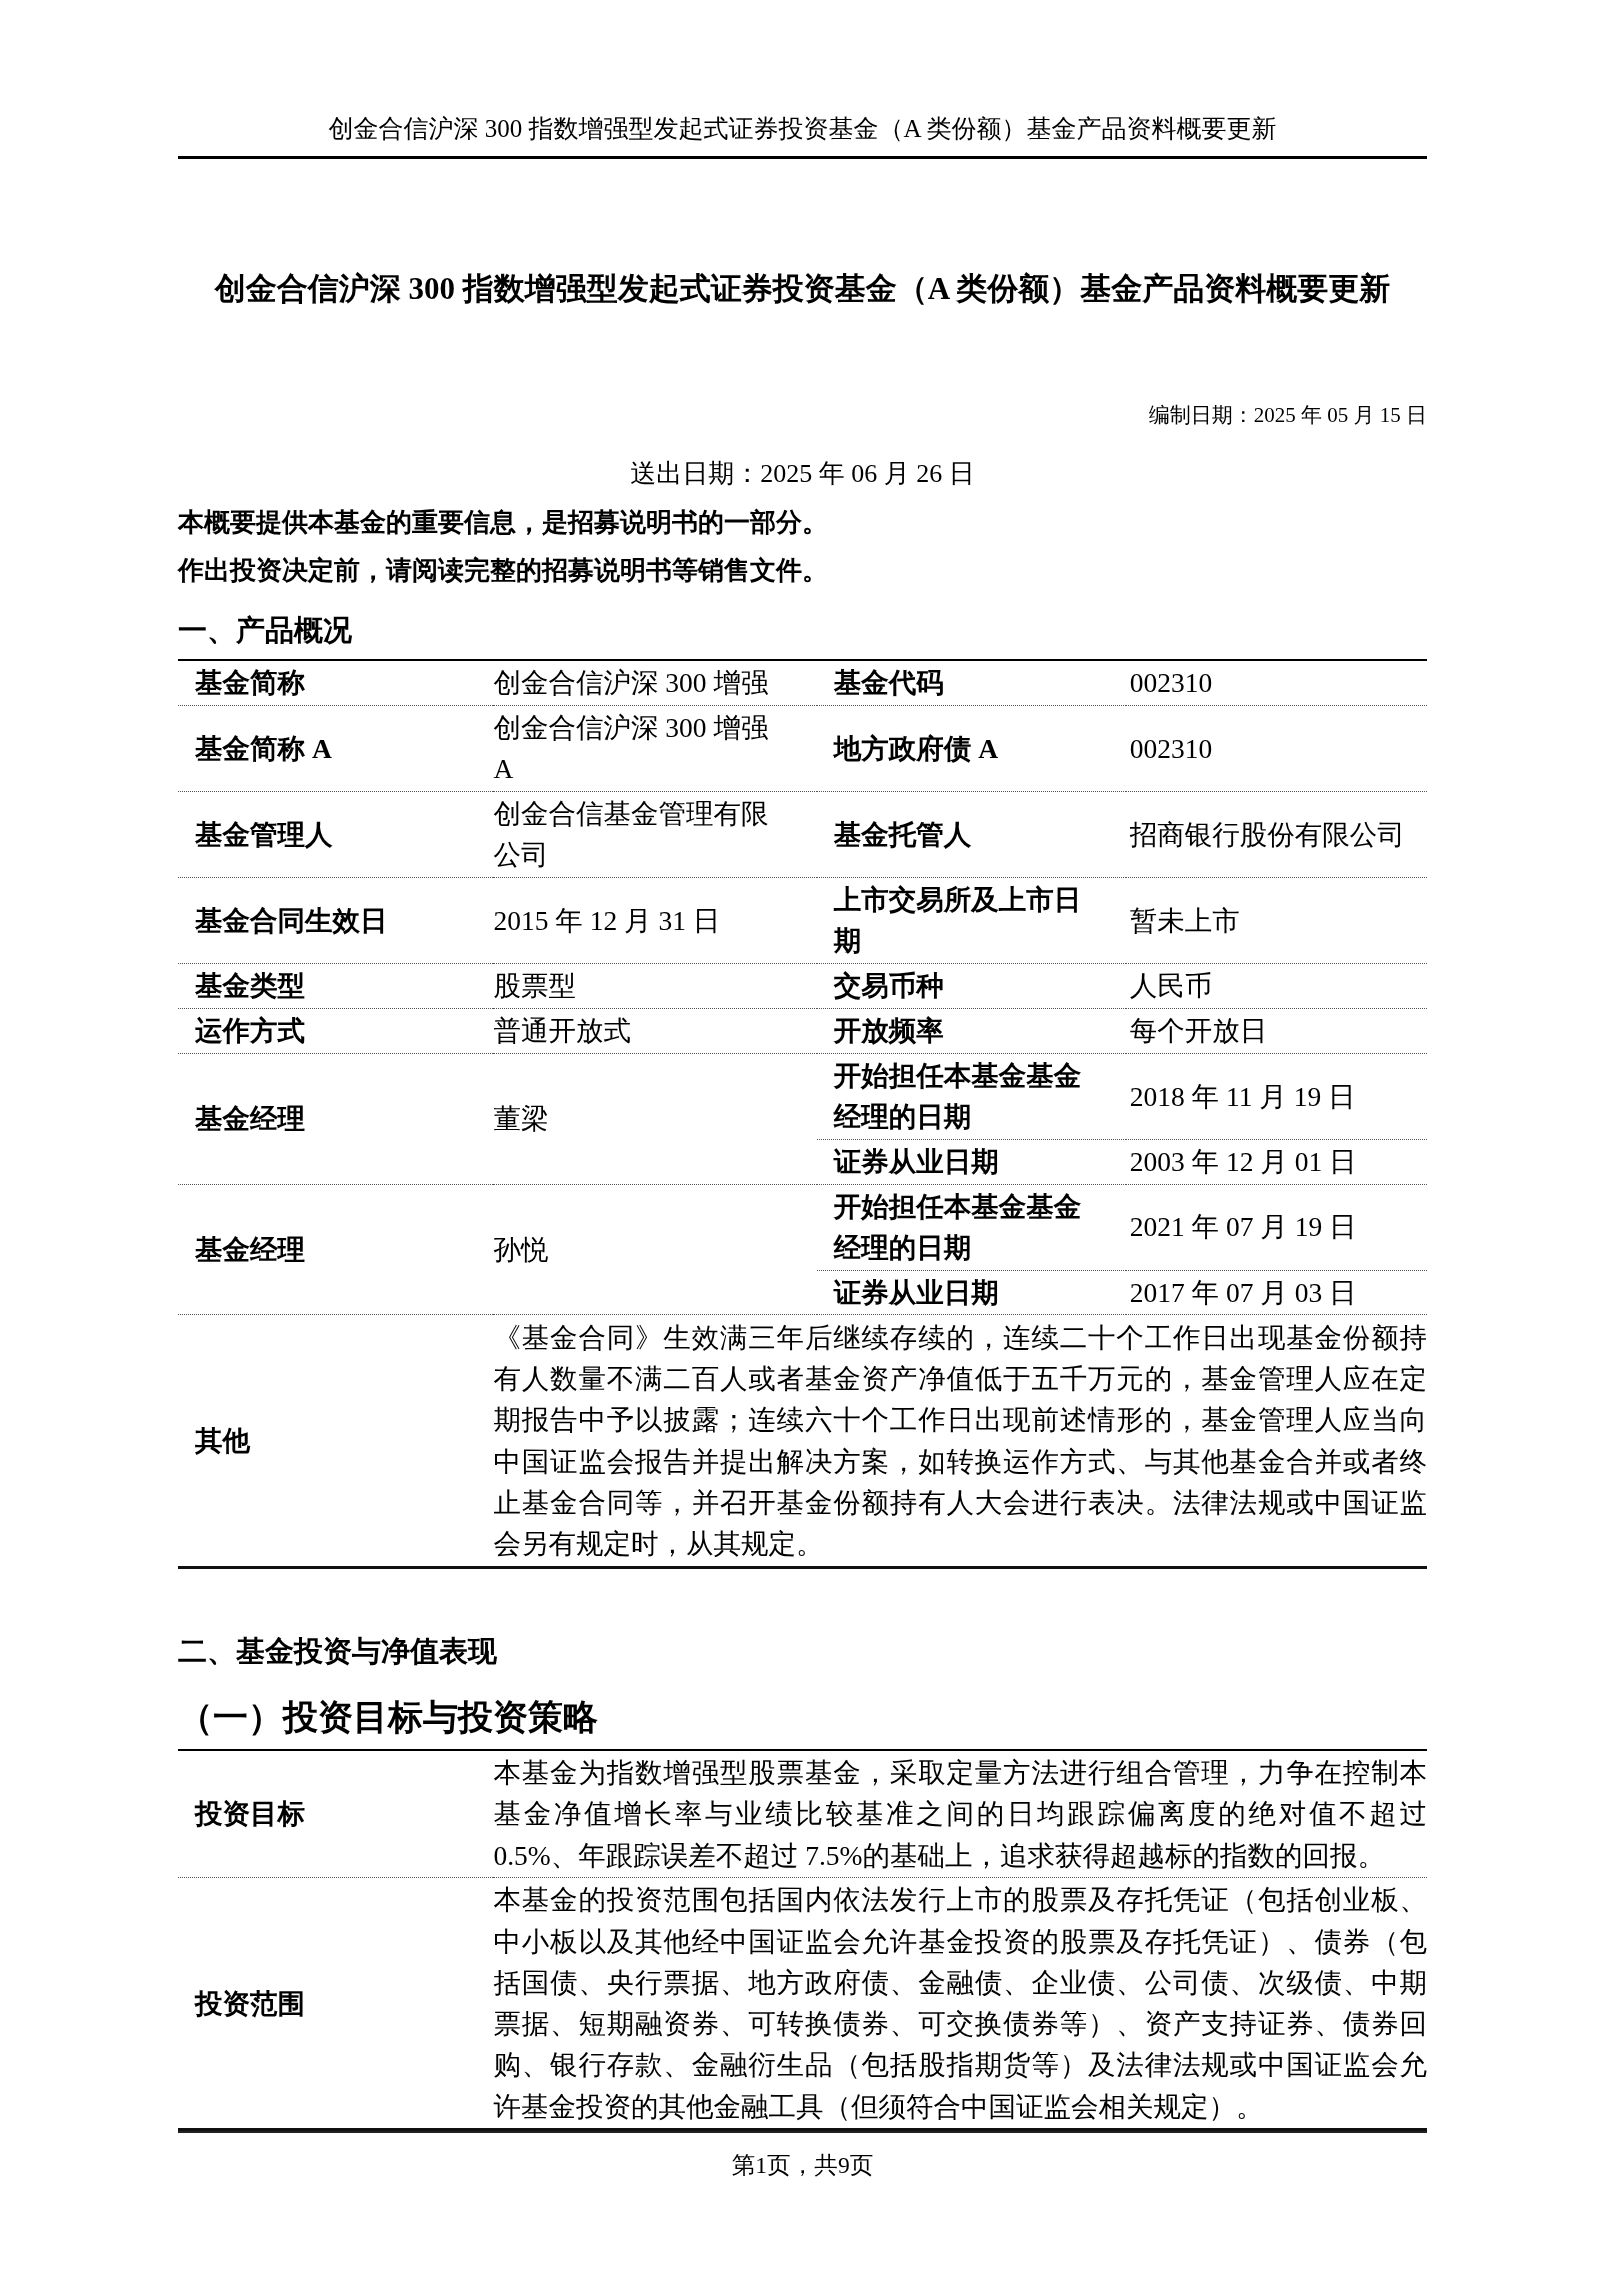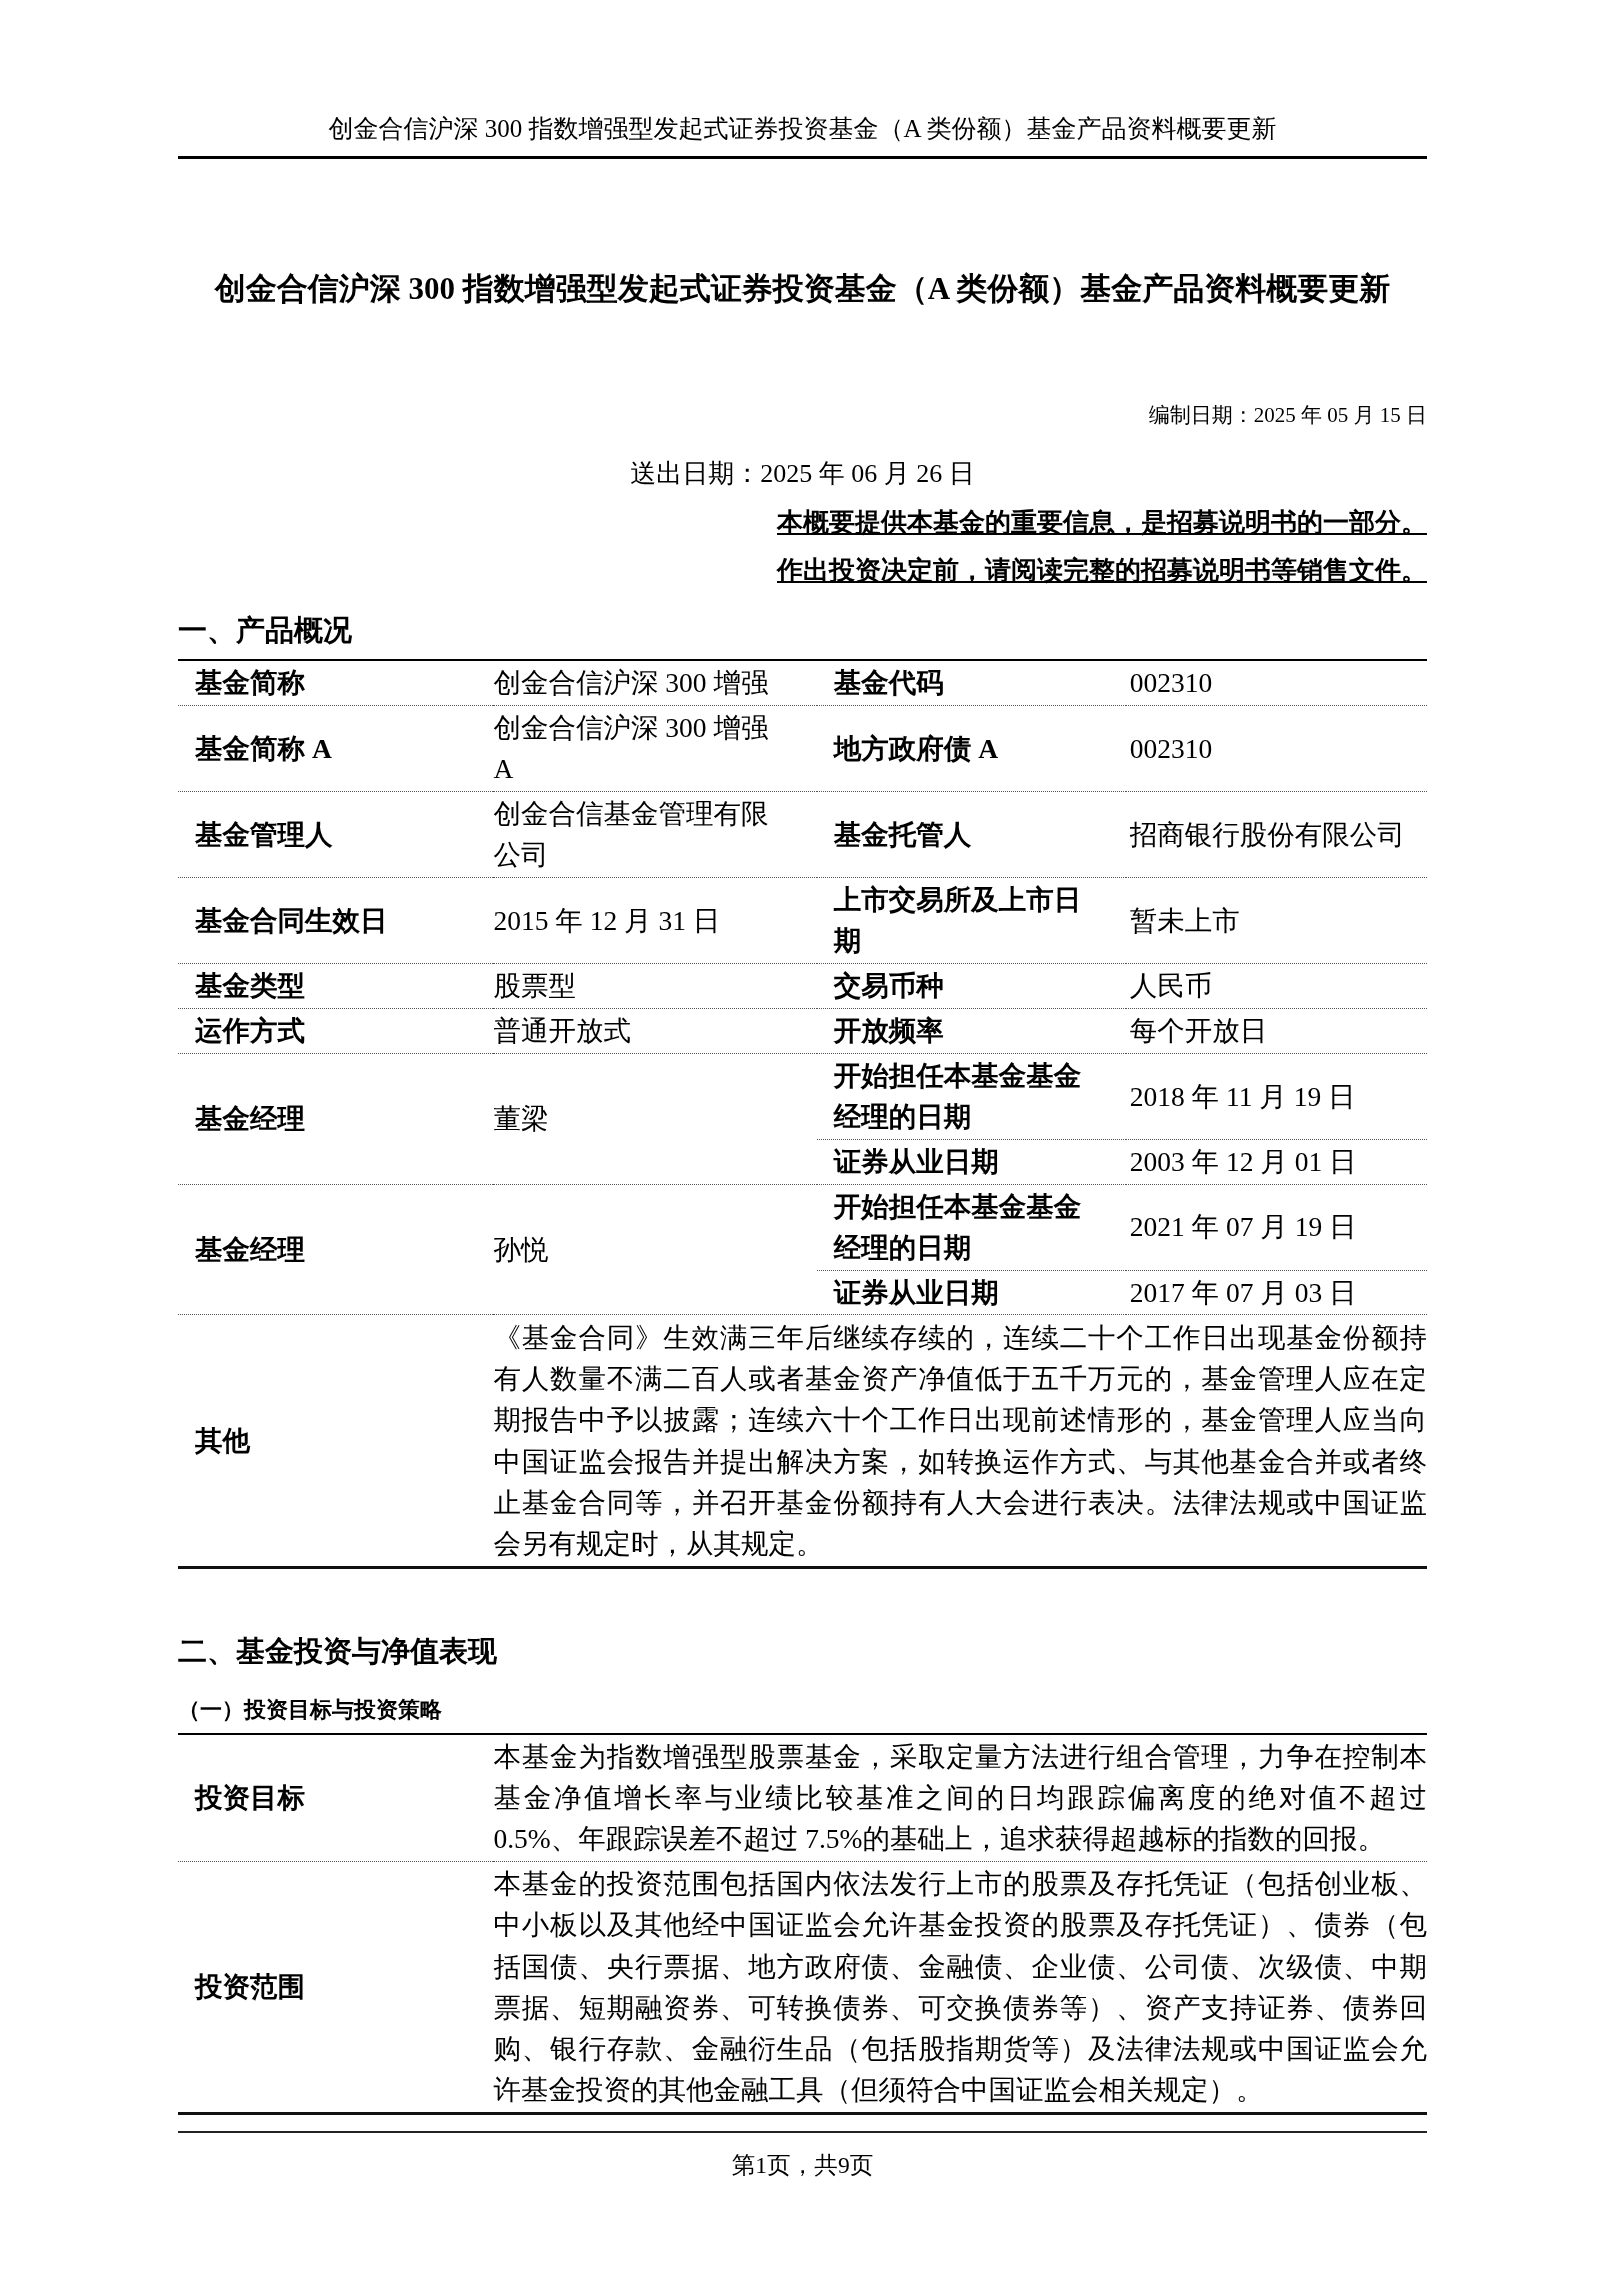--- a/index.html
+++ b/index.html
@@ -16,25 +16,25 @@
     padding-top:113px; padding-bottom:11.8px;
     text-align:center; font-size:25px; line-height:1.25;
     border-bottom:3.9px solid #000;
   }
   .doc-title {
     margin:111px 0 0 0; text-align:center;
     font-size:31px; font-weight:bold; line-height:1.2; white-space:nowrap;
   }
   .date-right  { margin-top:96px; text-align:right;  font-size:21px; line-height:1.2; }
   .date-center { margin-top:30px;  text-align:center; font-size:26px; line-height:1.2; }
-  .notice { margin-top:17px; text-align:right; font-size:26px; font-weight:bold; line-height:1.2;text-decoration:underline; }
+  .notice { margin-top:17px; text-align:left; font-size:26px; font-weight:bold; line-height:1.2; }
 
   .sec-h1 { margin:27.5px 0 0 0; font-size:29px; font-weight:bold; line-height:1.2; }
   .sec-h1.second { margin-top:65px; }
-  .sec-sub { margin:27.5px 0 0 0; font-size:22px; font-weight:bold; line-height:1.25; }
+  .sec-sub { margin:27.5px 0 0 0; font-size:35px; font-weight:bold; line-height:1.25; }
 
   table {
     width:100%; border-collapse:collapse; table-layout:fixed;
     font-size:27.5px; line-height:1.5;
     border-top:2.6px solid #000; border-bottom:3.9px solid #111;
   }
   #t1 { margin-top:10.5px; }
   #t2 { margin-top:9.2px; }
   td { vertical-align:middle; padding:1.3px 23.6px 1.3px 17px; }
   td.lbl { font-weight:bold; }

